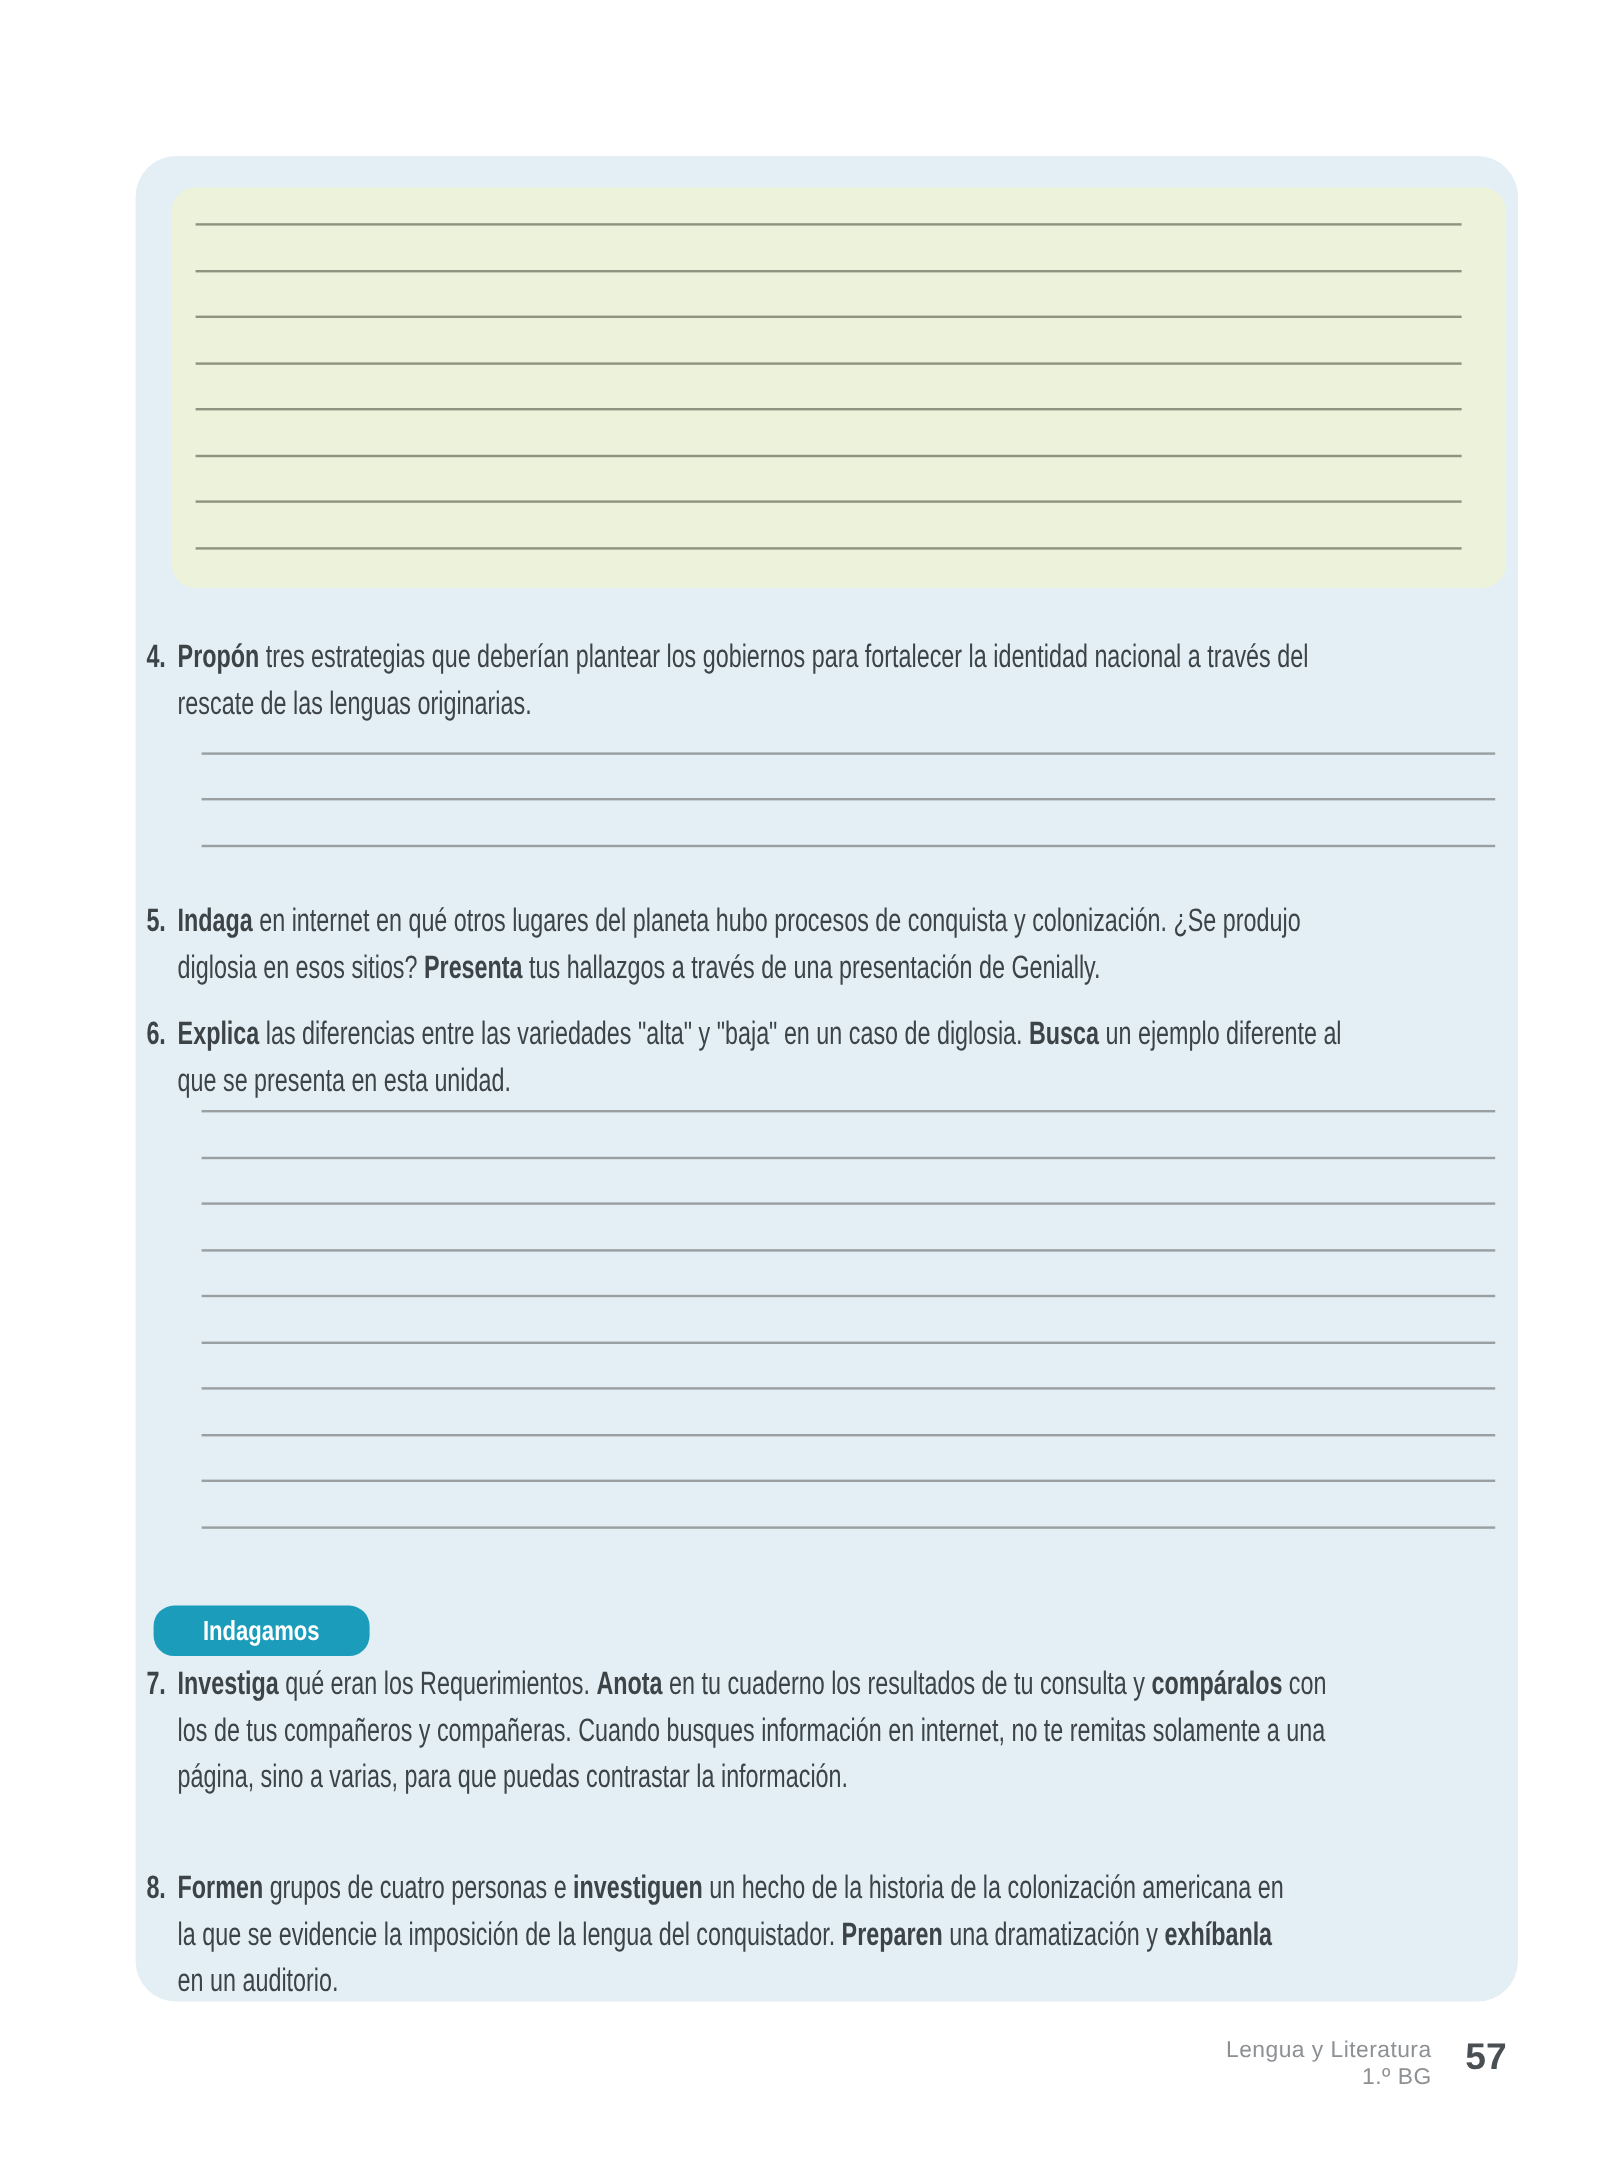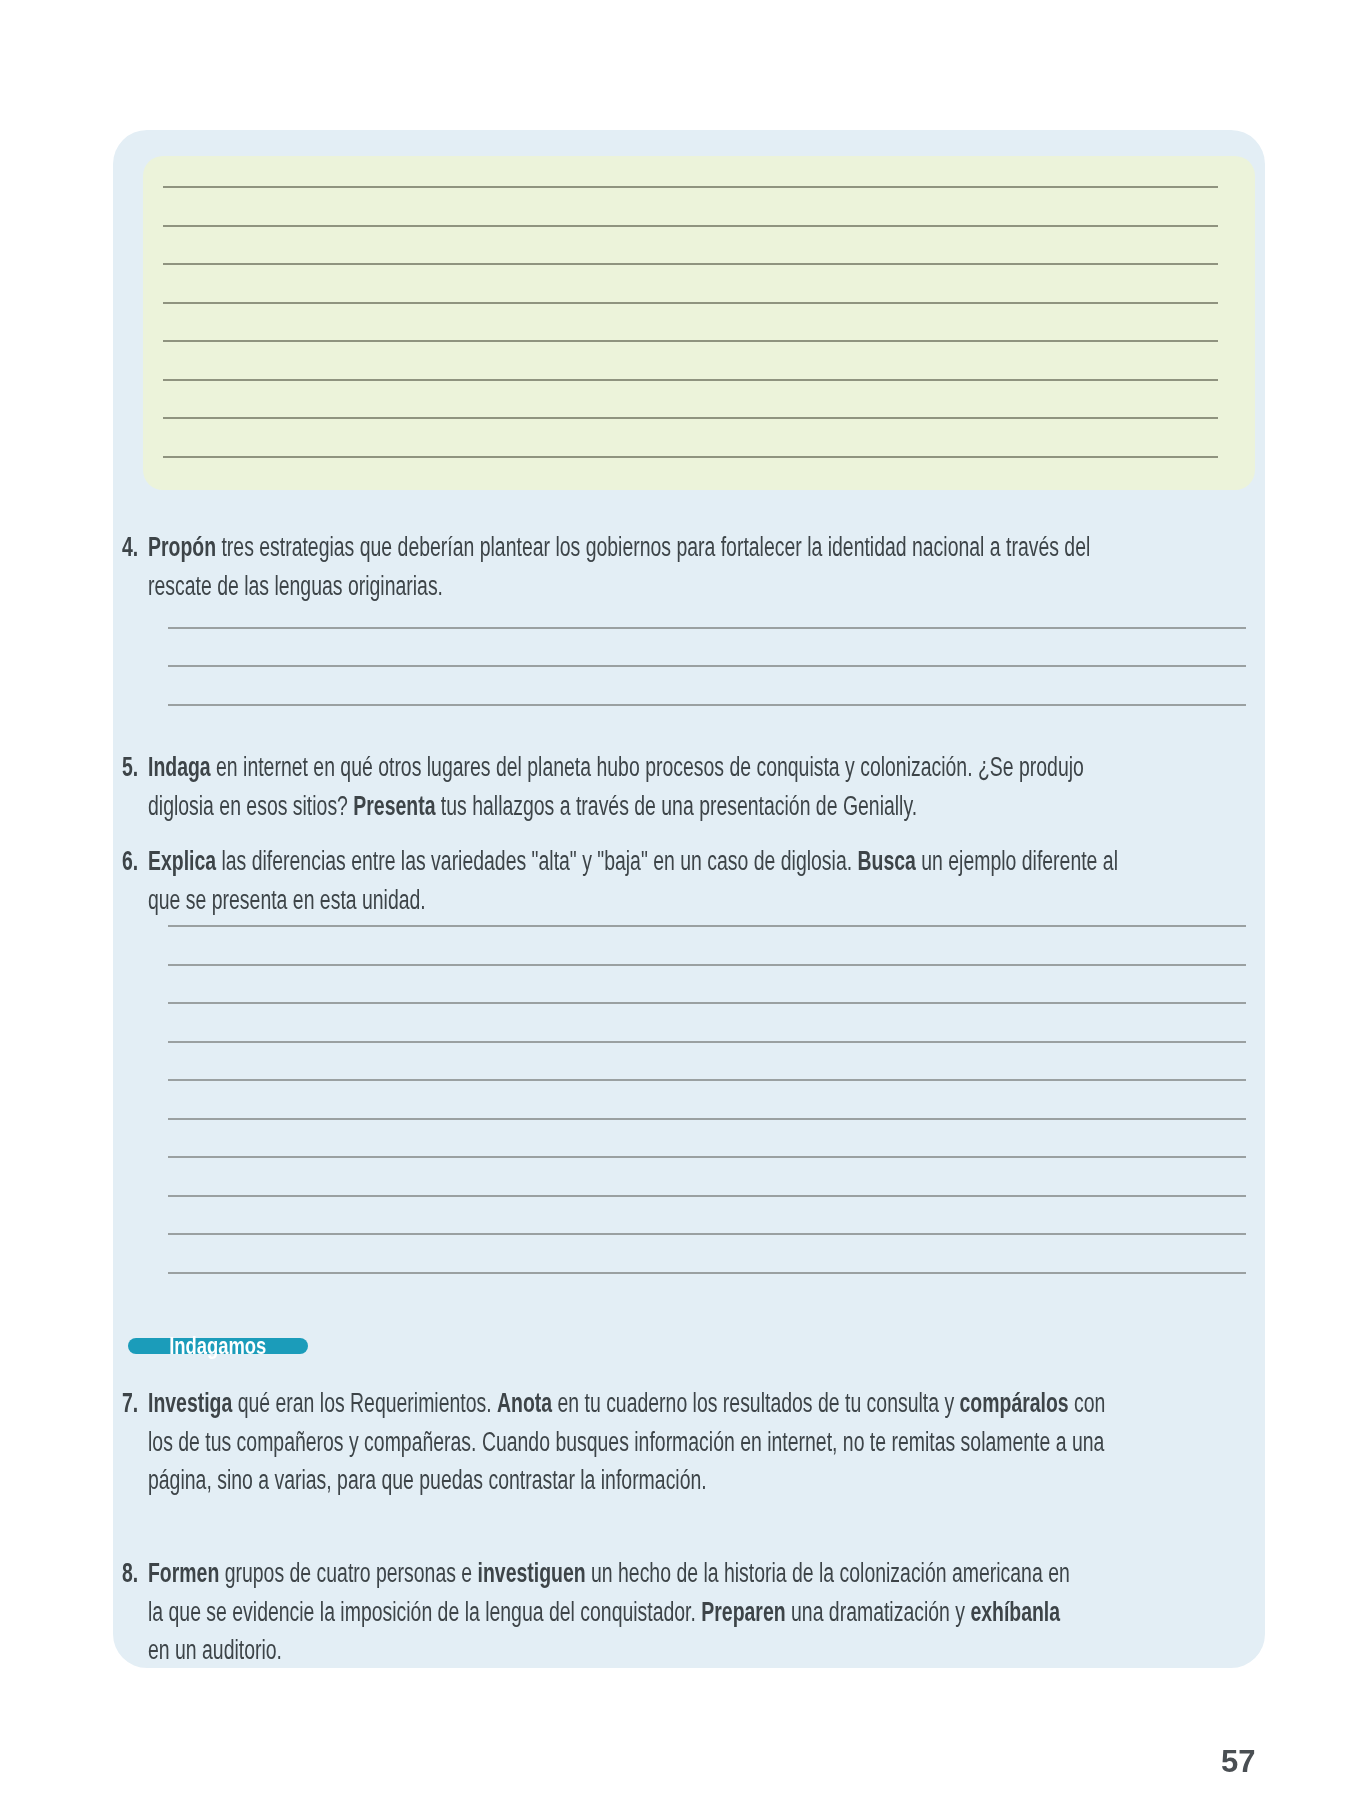--- a/index.html
+++ b/index.html
@@ -57,35 +57,34 @@
     position:absolute;
     background:var(--c-badge_teal,#1b9cba);
     color:#ffffff;
     display:flex;align-items:center;justify-content:center;
     font-weight:700;font-size:23px;
   }
   .badge .badge-label{
     transform:scaleX(0.8);transform-origin:center center;
     white-space:nowrap;
   }
-  .badge-indagamos{left:128px;top:1338px;width:180px;height:16px;border-radius:17px;}
+  .badge-indagamos{left:128px;top:1338px;width:180px;height:42px;border-radius:17px;}
   .badge-actividad{left:128px;top:1512px;width:285px;height:36px;border-radius:18px;}
   .footer-block{
     position:absolute;left:793px;top:1697px;width:400px;
     text-align:right;
     color:var(--c-footer_gray,#8d9194);
     font-size:19px;line-height:23px;
     letter-spacing:0.4px;
   }
   .page-num{
     position:absolute;left:1221px;top:1698px;
     font-size:31px;font-weight:700;
     color:var(--c-page_number,#4a4f53);
     line-height:31px;
-    margin-top:48px;
   }
 </style>
 </head>
 <body>
 
 <div class="page">
 
   <div class="blue-panel"></div>
 
   <div class="notes-box"></div>
@@ -157,15 +156,19 @@
 
   <div class="exercise ex8">
     <span class="num">8.</span>
     <div>
         <div class="line"><span class="b">Formen</span><span> grupos de cuatro personas e </span><span class="b">investiguen</span><span> un hecho de la historia de la colonización americana en</span></div>
         <div class="line"><span>la que se evidencie la imposición de la lengua del conquistador. </span><span class="b">Preparen</span><span> una dramatización y </span><span class="b">exhíbanla</span></div>
         <div class="line"><span>en un auditorio.</span></div>
       </div>
   </div>
 
+  <div class="footer-block">
+    <div>Lengua y Literatura</div>
+    <div>1.º BG</div>
+  </div>
   <div class="page-num">57</div>
 
 </div>
 
 </body></html>

